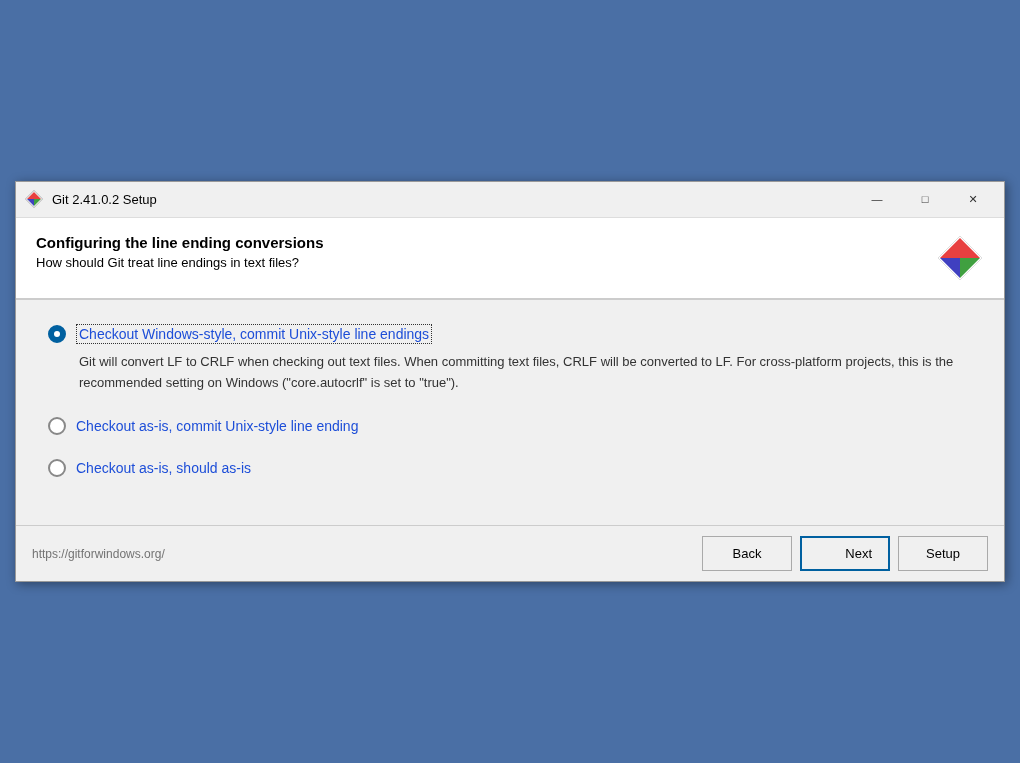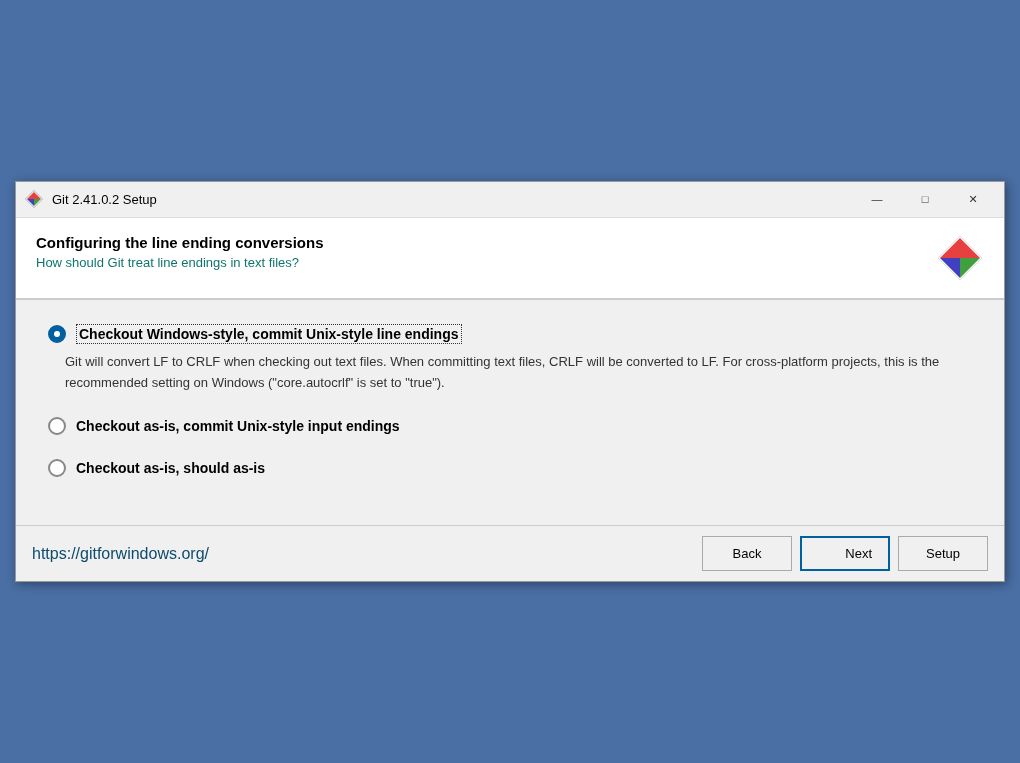--- a/index.html
+++ b/index.html
@@ -84,21 +84,21 @@
 
     .header-title {
       font-size: 15px;
       font-weight: bold;
       color: #000;
       margin-bottom: 4px;
     }
 
     .header-subtitle {
       font-size: 13px;
-      color: #0f766e;
+      color: #000000;
     }
 
     .git-logo {
       width: 48px;
       height: 48px;
       flex-shrink: 0;
       margin-left: 16px;
     }
 
     
@@ -139,50 +139,50 @@
 
     .radio-btn.selected::after {
       content: '';
       width: 6px;
       height: 6px;
       border-radius: 50%;
       background: white;
     }
 
     .option-title {
-      font-weight: bold;
+      font-weight: normal;
       font-size: 14px;
-      color: #000000;
+      color: #1d4ed8;
     }
 
     .option-title.selected {
       border: 1px dotted #333;
       padding: 1px 2px;
     }
 
     .option-desc {
-      margin-left: 17px;
+      margin-left: 31px;
       font-size: 13px;
       color: #333;
       line-height: 1.6;
     }
 
     
     .footer {
       border-top: 1px solid #ccc;
       padding: 10px 16px;
       display: flex;
       align-items: center;
       background: #f0f0f0;
       flex-shrink: 0;
     }
 
     .footer-link {
-      font-size: 16px;
-      color: #0c4a6e;
+      font-size: 12px;
+      color: #737373;
       flex: 1;
     }
 
     .footer-buttons {
       display: flex;
       gap: 8px;
     }
 
     .btn {
       min-width: 90px;
@@ -248,21 +248,21 @@
       <label class="option-label">
         <div class="radio-btn selected"></div>
         <span class="option-title selected">Checkout Windows-style, commit Unix-style line endings</span>
       </label>
       <div class="option-desc">Git will convert LF to CRLF when checking out text files. When committing text files, CRLF will be converted to LF. For cross-platform projects, this is the recommended setting on Windows ("core.autocrlf" is set to "true").</div>
     </div>
 
     <div class="option">
       <label class="option-label">
         <div class="radio-btn"></div>
-        <span class="option-title">Checkout as-is, commit Unix-style input endings</span>
+        <span class="option-title">Checkout as-is, commit Unix-style line ending</span>
       </label>
     </div>
 
     <div class="option">
       <label class="option-label">
         <div class="radio-btn"></div>
         <span class="option-title">Checkout as-is, should as-is</span>
       </label>
     </div>
 

